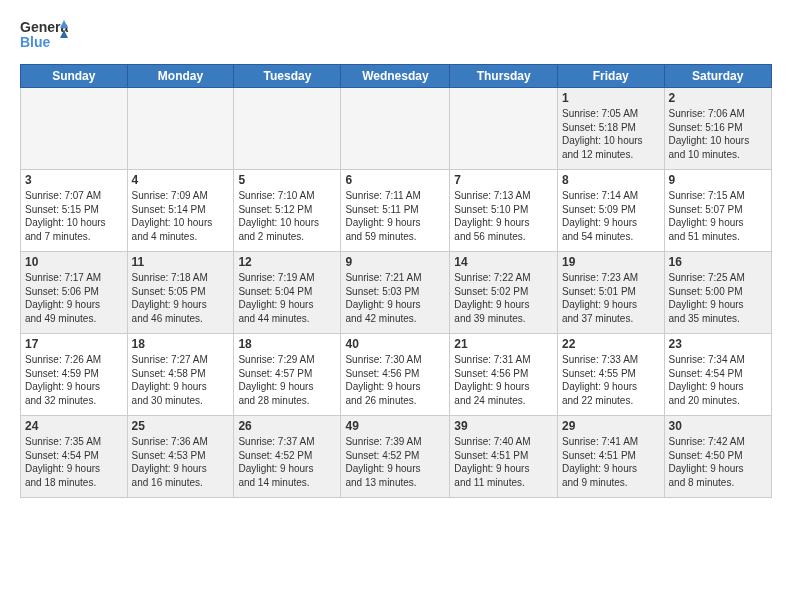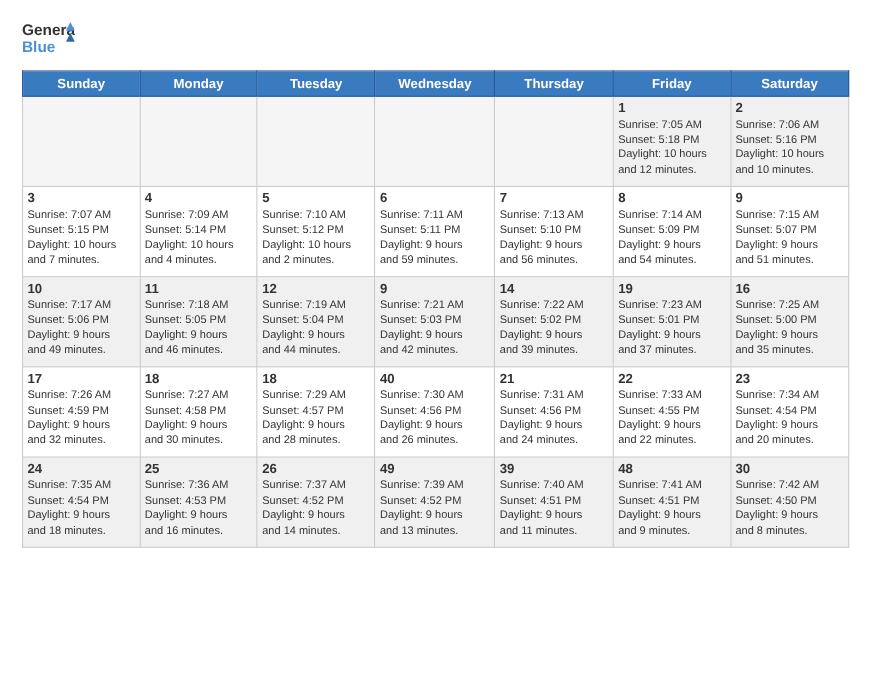--- a/index.html
+++ b/index.html
@@ -230,21 +230,21 @@
           </td>
           <td class="shaded">
             <div class="day-num">49</div>
             <div class="cell-text">Sunrise: 7:39 AM<br>Sunset: 4:52 PM<br>Daylight: 9 hours<br>and 13 minutes.</div>
           </td>
           <td class="shaded">
             <div class="day-num">39</div>
             <div class="cell-text">Sunrise: 7:40 AM<br>Sunset: 4:51 PM<br>Daylight: 9 hours<br>and 11 minutes.</div>
           </td>
           <td class="shaded">
-            <div class="day-num">48</div>
+            <div class="day-num">29</div>
             <div class="cell-text">Sunrise: 7:41 AM<br>Sunset: 4:51 PM<br>Daylight: 9 hours<br>and 9 minutes.</div>
           </td>
           <td class="shaded">
             <div class="day-num">30</div>
             <div class="cell-text">Sunrise: 7:42 AM<br>Sunset: 4:50 PM<br>Daylight: 9 hours<br>and 8 minutes.</div>
           </td>
         </tr>
       </tbody>
   </table>
 </div>

